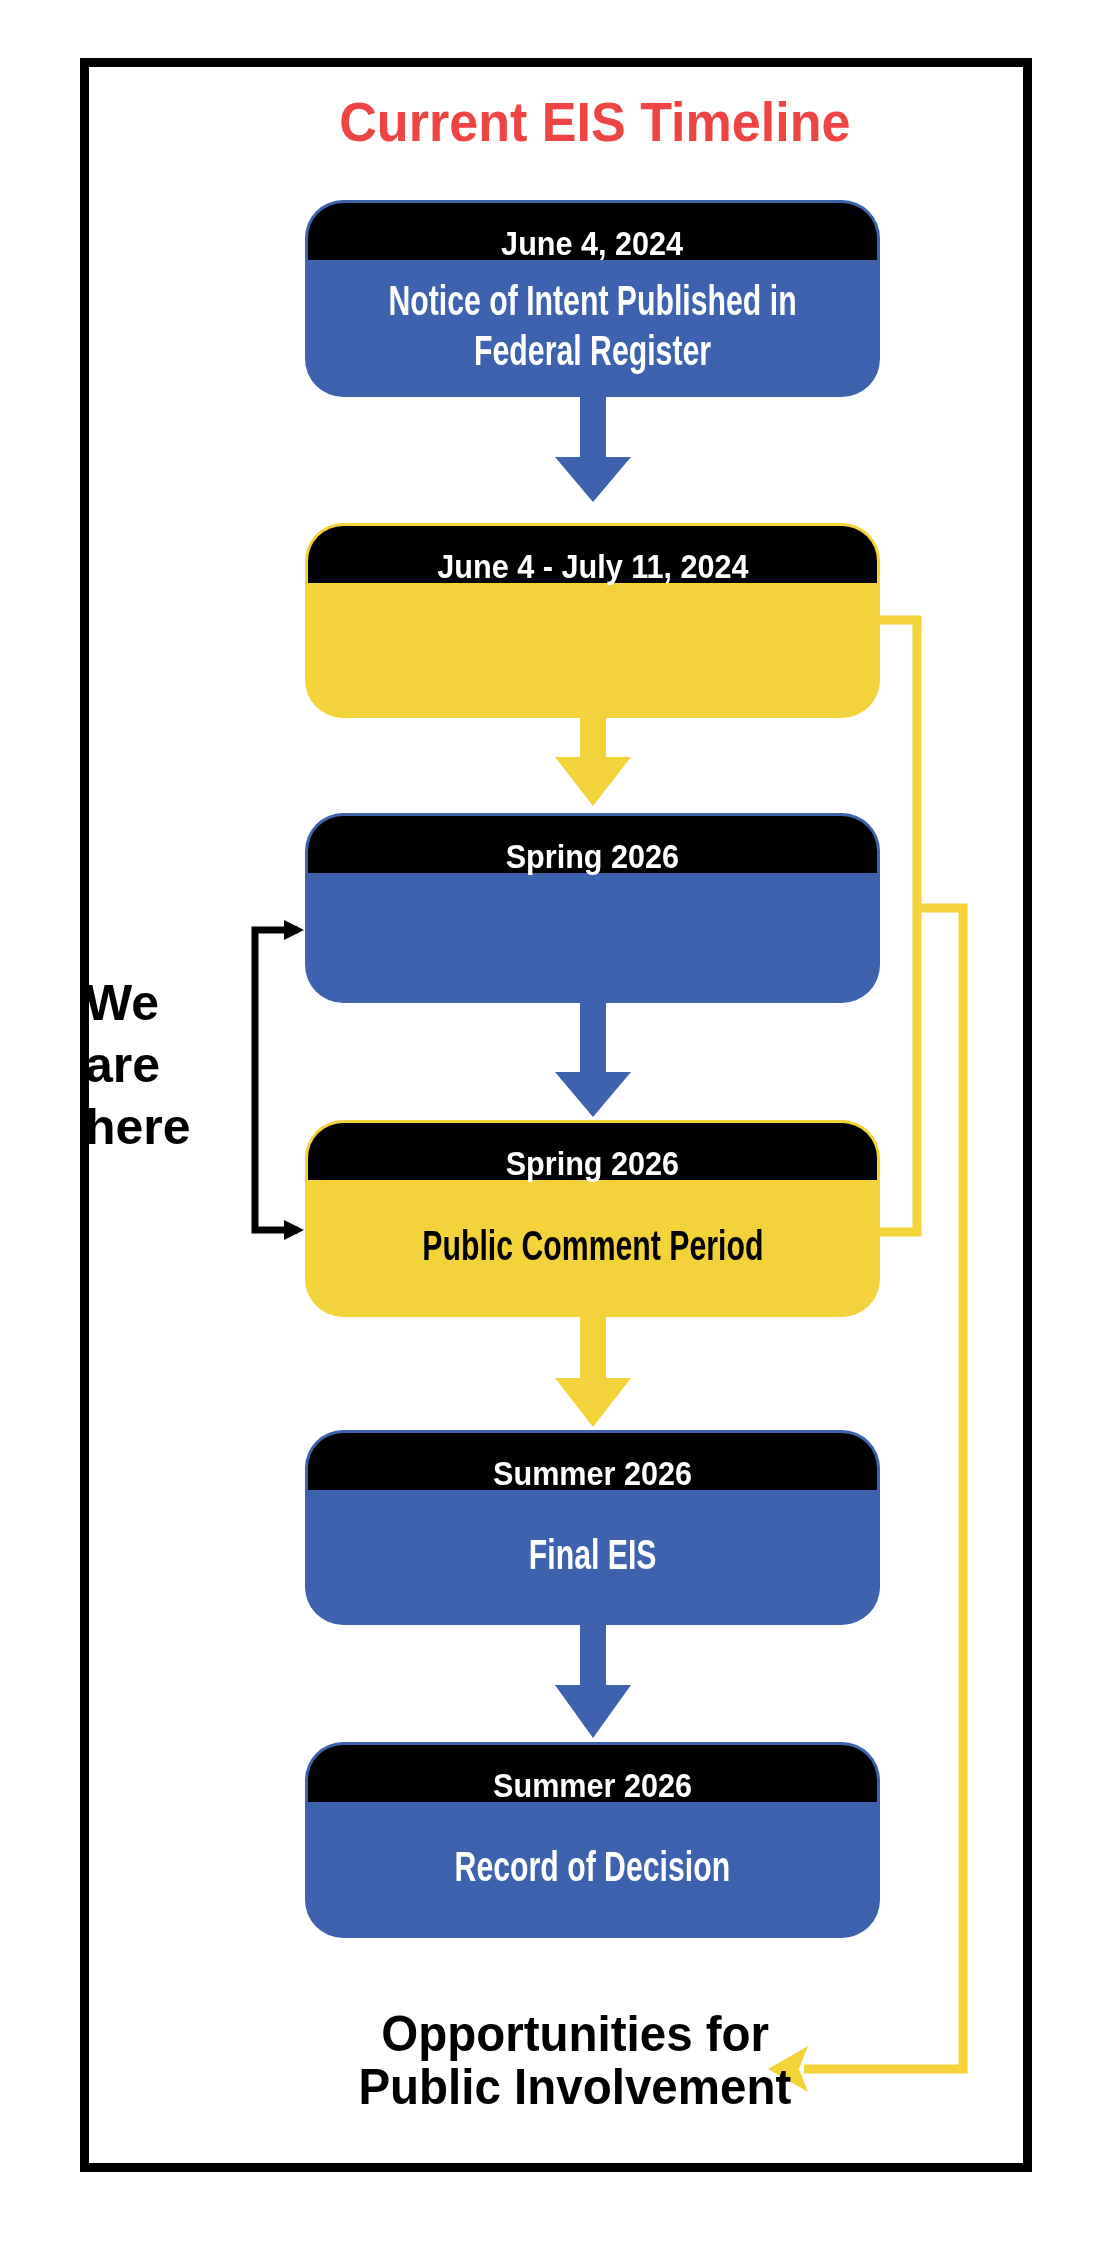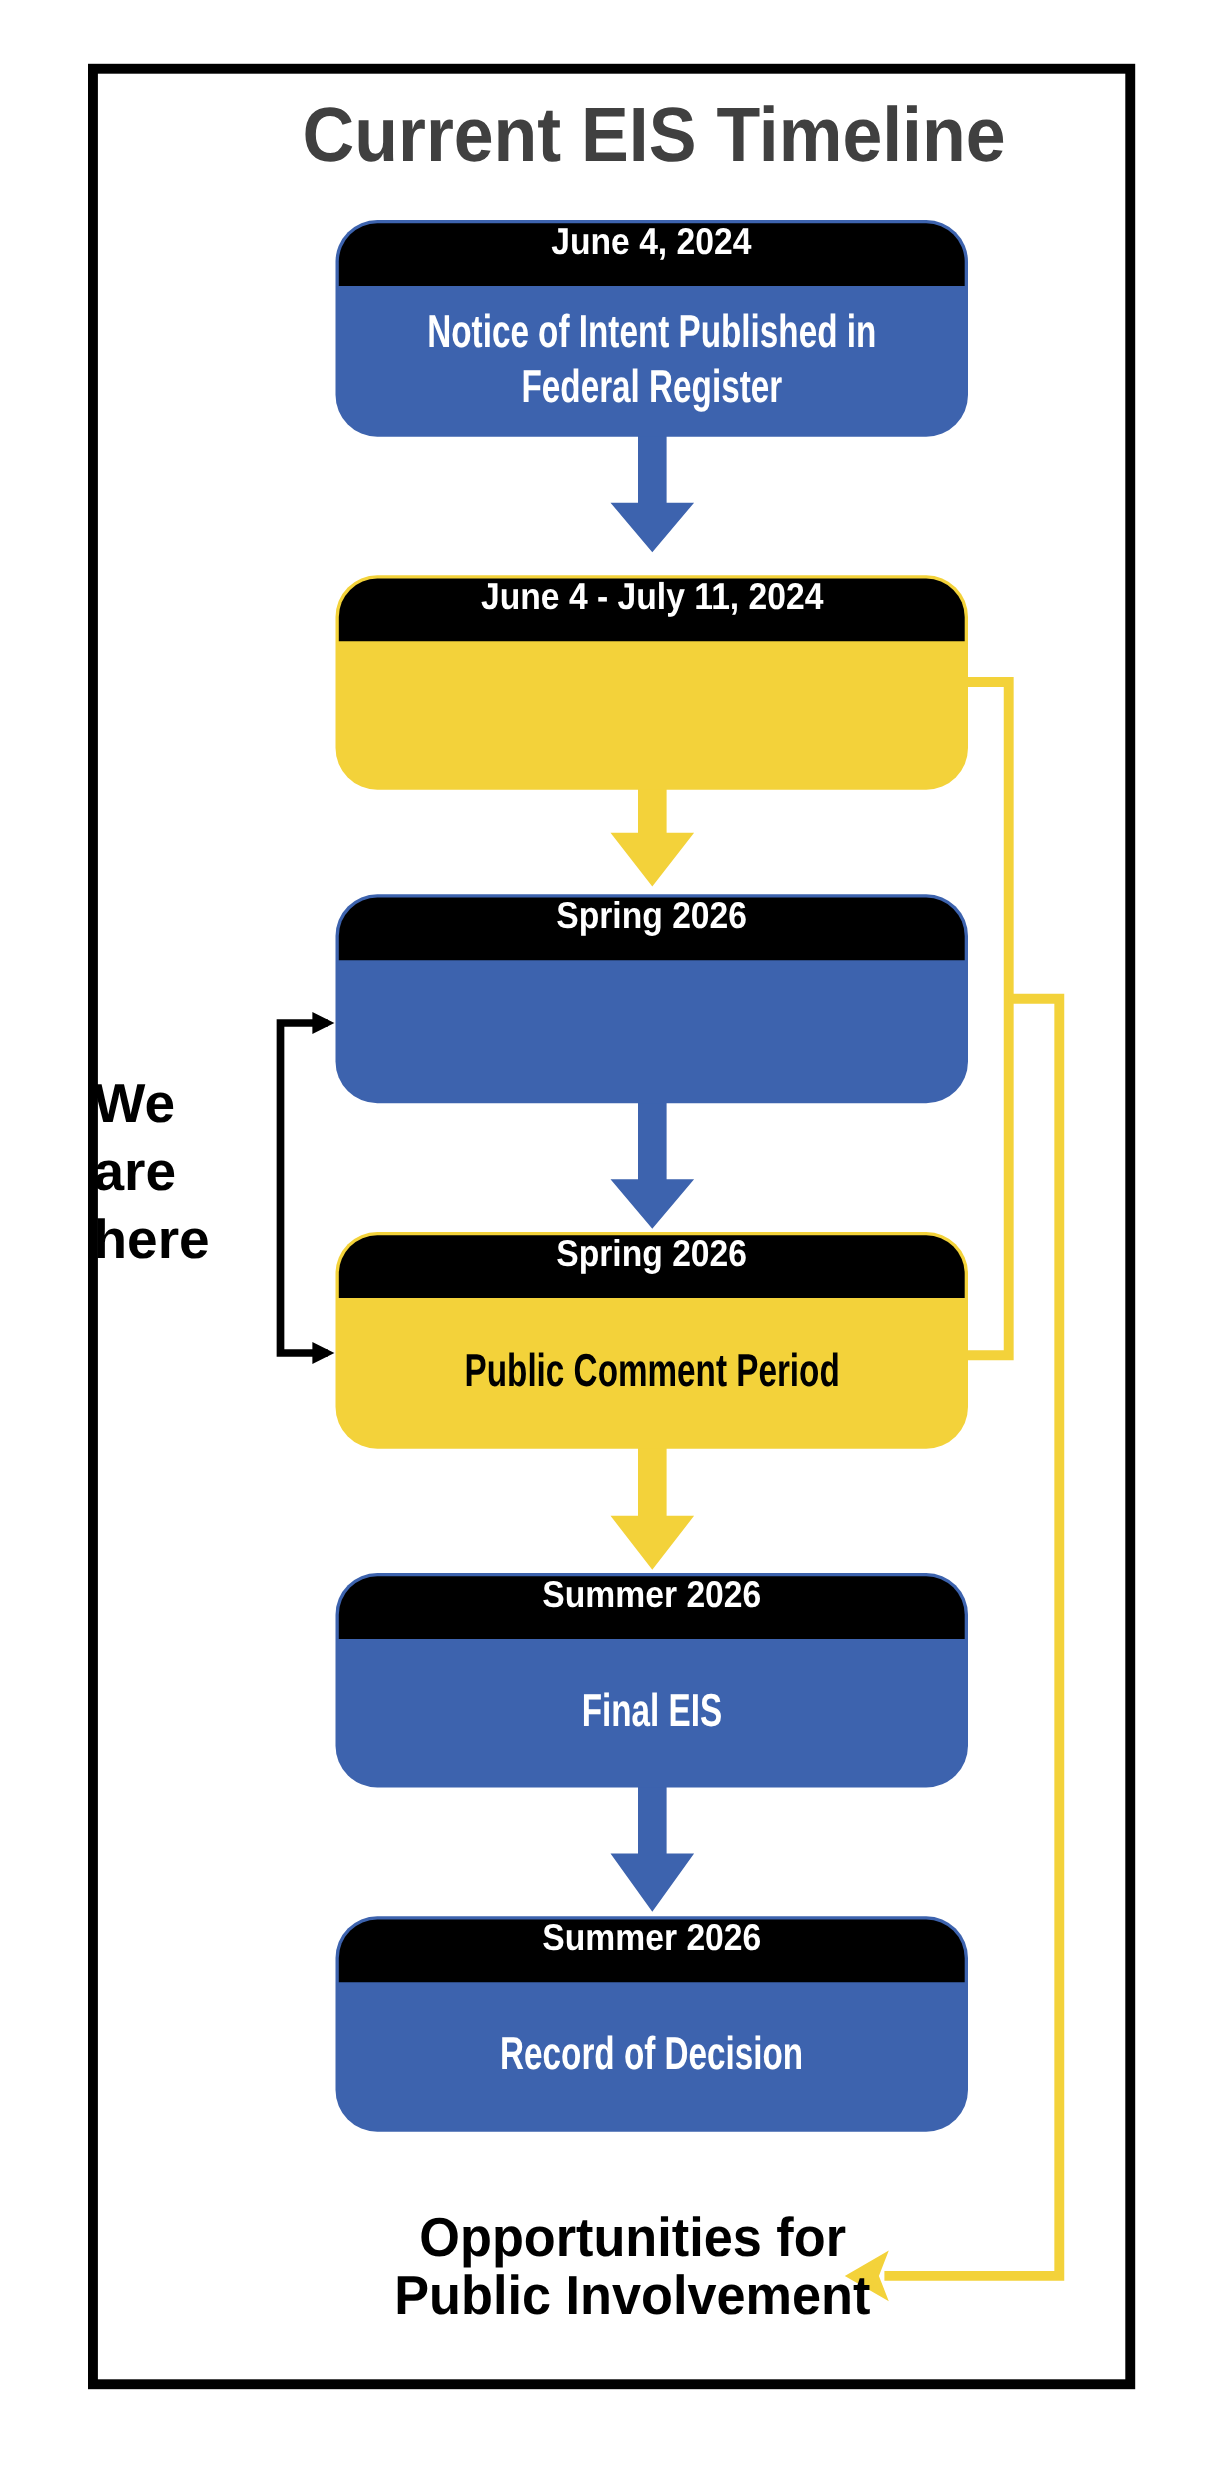--- a/index.html
+++ b/index.html
@@ -6,33 +6,33 @@
   .canvas{
     position:relative;width:1106px;height:2253px;background:#ffffff;overflow:hidden;
     font-family:"Liberation Sans","DejaVu Sans",sans-serif;font-weight:bold;
   }
   .frame{
     position:absolute;left:80px;top:58px;width:952px;height:2114px;
     border:9px solid #000000;box-sizing:border-box;background:transparent;
   }
   .diagram-title{
     position:absolute;left:160px;top:86px;width:870px;text-align:center;
-    font-size:70px;line-height:72px;color:#404040;white-space:nowrap;
+    font-size:56px;line-height:72px;color:#ef4444;white-space:nowrap;
   }
   .diagram-title .squeeze{display:inline-block;transform:scaleX(0.93);transform-origin:50% 50%;}
   .svg-layer{position:absolute;left:0;top:0;width:1106px;height:2253px;}
   .box{
     position:absolute;left:305px;width:575px;border-radius:38px;
     display:flex;flex-direction:column;box-sizing:border-box;
   }
   .box.blue{background:#3D63AE;}
   .box.yellow{background:#F3D23A;}
   .box-hdr{
     flex:0 0 57px;margin:3px 3px 0 3px;background:#000000;
-    border-radius:35px 35px 0 0;display:flex;align-items:flex-start;justify-content:center;
+    border-radius:35px 35px 0 0;display:flex;align-items:flex-end;justify-content:center;
   }
   .box-hdr .date{
     color:#ffffff;font-size:34px;line-height:34px;white-space:nowrap;
     display:inline-block;transform:scaleX(0.9);transform-origin:50% 50%;
   }
   .box-bdy{
     flex:1;display:flex;flex-direction:column;align-items:center;justify-content:center;
     padding-bottom:6px;
   }
   .box-bdy .line{

